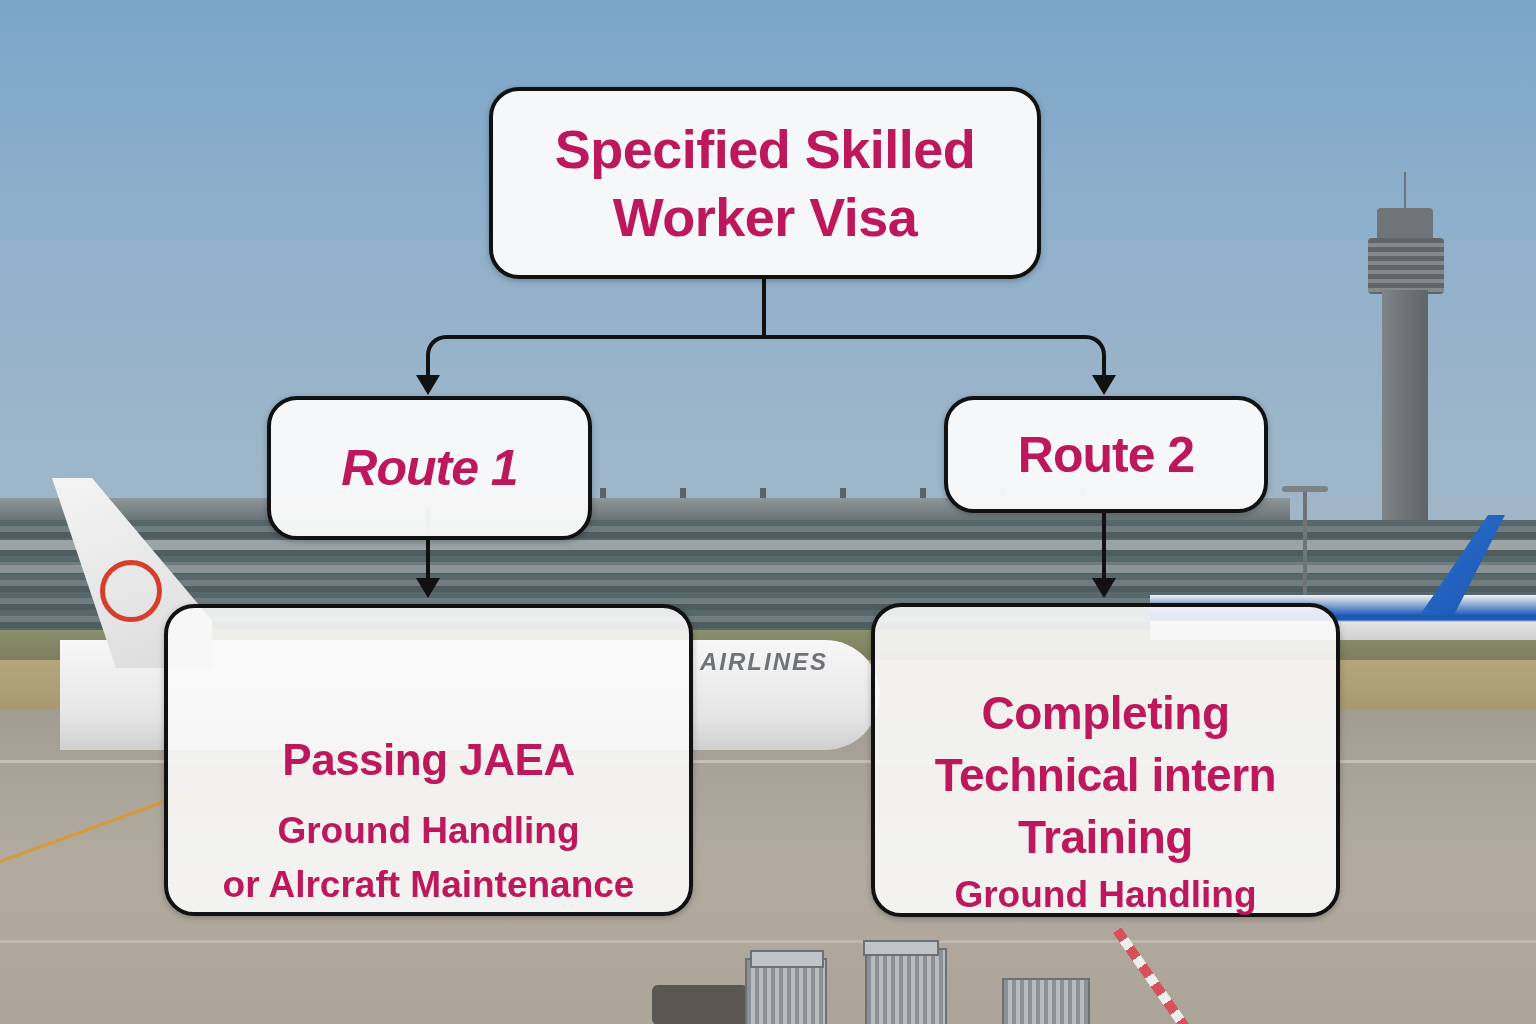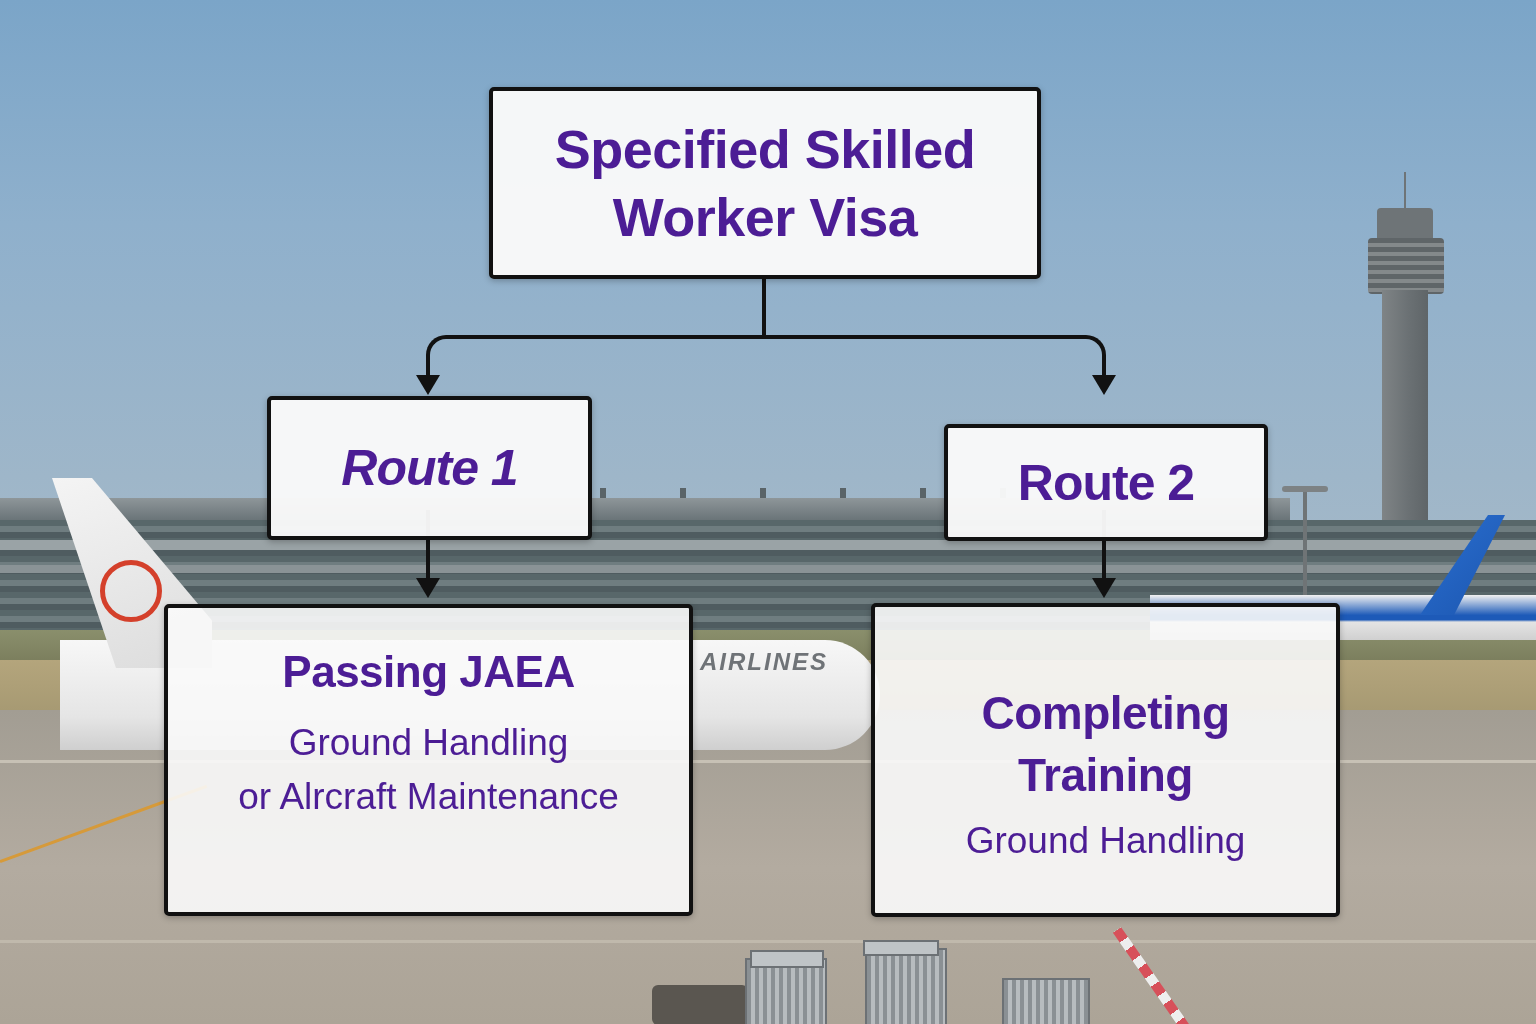--- a/index.html
+++ b/index.html
@@ -56,28 +56,28 @@
       border: 2px solid #6c7175; }
     .cart-top { position: absolute; background: #bfc4c7; border: 2px solid #6c7175; }
     .tug { position: absolute; left: 652px; top: 985px; width: 96px; height: 40px; background: #5a5650; border-radius: 6px; }
 
     .wire { position: absolute; background: #111; }
     .arrow-head { position: absolute; width: 0; height: 0;
       border-left: 12px solid transparent; border-right: 12px solid transparent; border-top: 20px solid #111; }
     .curve { position: absolute; border: 4px solid #111; box-sizing: border-box; }
 
     .box { position: absolute; background: rgba(250,250,250,0.96); border: 4px solid #111;
-      border-radius: 5px; box-sizing: border-box; display: flex; flex-direction: column;
-      align-items: center; justify-content: center; text-align: center; color: #4c1d95;
+      border-radius: 30px; box-sizing: border-box; display: flex; flex-direction: column;
+      align-items: center; justify-content: center; text-align: center; color: #be185d;
       box-shadow: 0 2px 6px rgba(0,0,0,0.25); }
     .box.semi { background: rgba(250,250,250,0.9); }
     .title { font-weight: bold; font-size: 54px; line-height: 68px; letter-spacing: -0.5px; }
     .route { font-weight: bold; font-size: 50px; line-height: 60px; letter-spacing: -1px; }
     .heading { font-weight: bold; font-size: 44px; line-height: 60px; letter-spacing: -0.5px; }
-    .sub { font-weight: normal; font-size: 37px; line-height: 54px; }
+    .sub { font-weight: bold; font-size: 37px; line-height: 54px; }
   </style>
 </head>
 <body>
 
 <div class="bg">
   <div class="sky"></div>
   <div class="tower-antenna"></div>
   <div class="tower-top"></div>
   <div class="tower-cab"></div>
   <div class="tower-shaft"></div>
@@ -126,29 +126,30 @@
 
 <div class="box" style="left:489px;top:87px;width:552px;height:192px;">
   <div class="title">Specified Skilled</div>
   <div class="title">Worker Visa</div>
 </div>
 
 <div class="box" style="left:267px;top:396px;width:325px;height:144px;font-style:italic;">
   <div class="route">Route 1</div>
 </div>
 
-<div class="box" style="left:944px;top:396px;width:324px;height:117px;margin-top:28px;">
+<div class="box" style="left:944px;top:396px;width:324px;height:117px;">
   <div class="route">Route 2</div>
 </div>
 
-<div class="box semi" style="left:164px;top:604px;width:529px;height:312px;justify-content:flex-start;padding-top:34px;">
+<div class="box semi" style="left:164px;top:604px;width:529px;height:312px;justify-content:flex-end;padding-top:34px;">
   <div class="heading">Passing JAEA</div>
   <div style="height:14px;"></div>
   <div class="sub">Ground Handling</div>
   <div class="sub">or Alrcraft Maintenance</div>
 </div>
 
 <div class="box semi" style="left:871px;top:603px;width:469px;height:314px;justify-content:flex-start;padding-top:32px;">
   <div class="heading" style="font-size:46px;line-height:62px;margin-top:43px;">Completing</div>
+  <div class="heading" style="font-size:46px;line-height:62px;">Technical intern</div>
   <div class="heading" style="font-size:46px;line-height:62px;">Training</div>
   <div style="height:8px;"></div>
   <div class="sub">Ground Handling</div>
 </div>
 
 </body></html>

